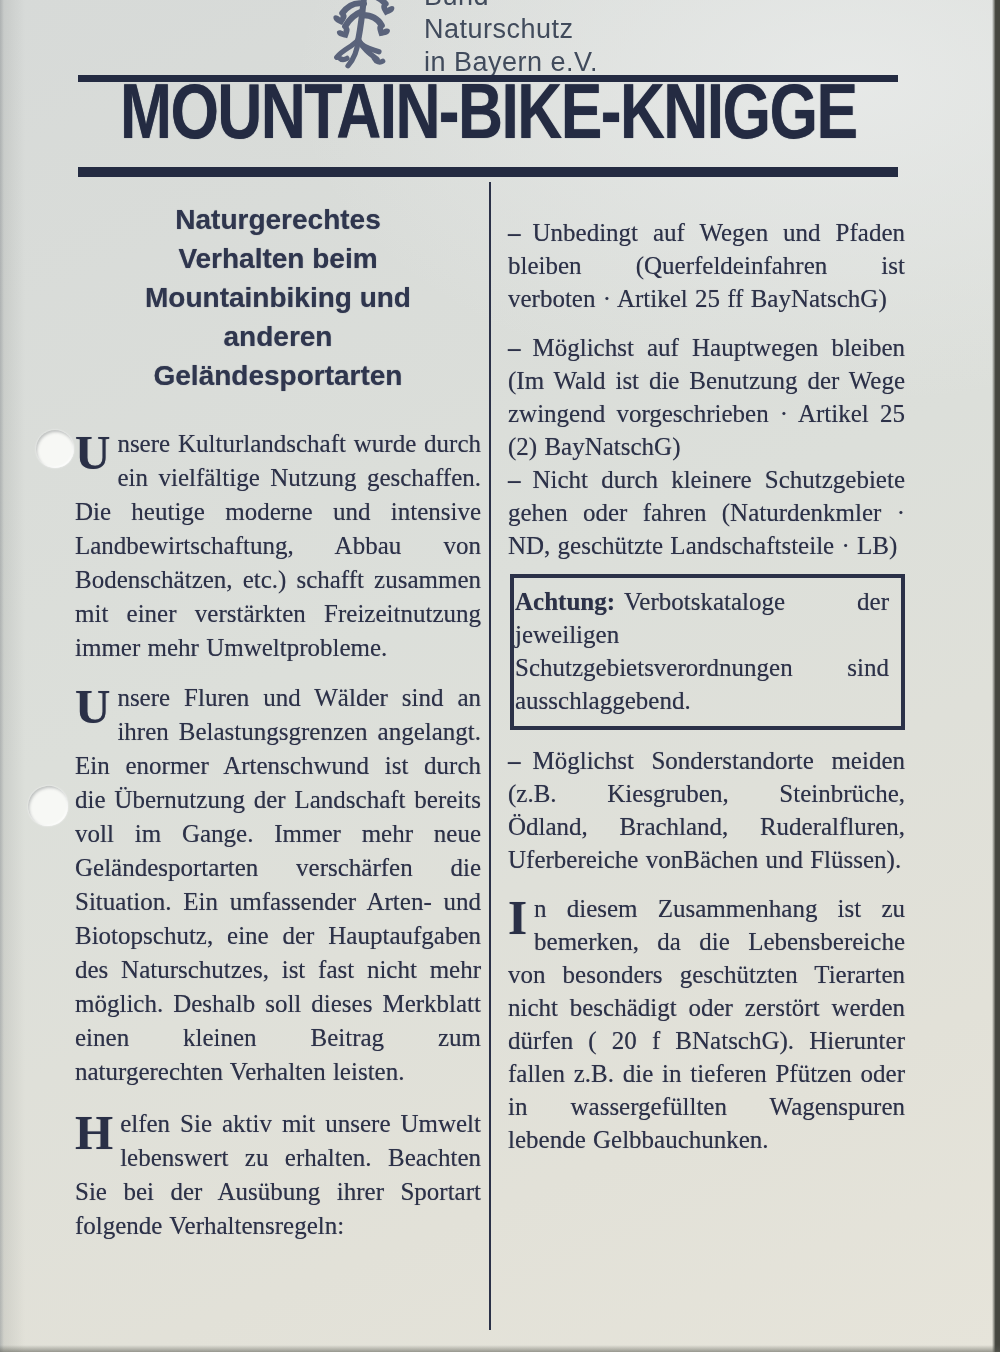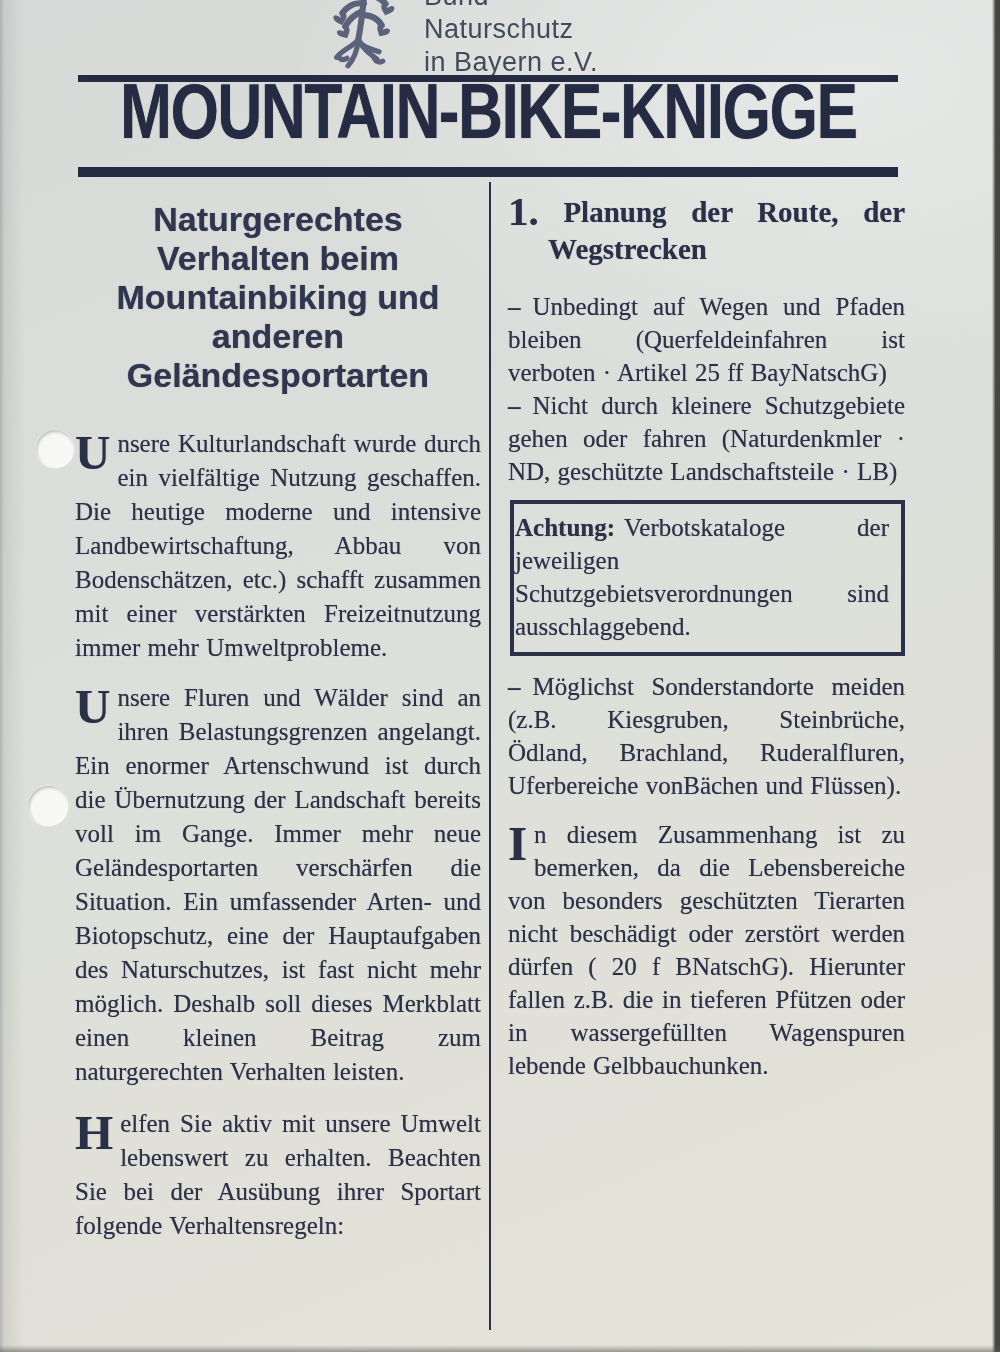--- a/index.html
+++ b/index.html
@@ -41,21 +41,21 @@
   }
 
   .divider{position:absolute;left:489px;top:182px;width:2px;height:1148px;background:#2b3148;}
 
   .col{position:absolute;}
   .col-left{left:75px;top:200px;width:406px;}
   .col-right{left:508px;top:194px;width:397px;}
 
   .lheading{
     margin:0;font-family:"Liberation Sans", sans-serif;font-weight:bold;
-    font-size:34px;line-height:39px;text-align:center;color:#2f364e;
+    font-size:28px;line-height:39px;text-align:center;color:#2f364e;
     white-space:pre-line;text-shadow:0 0 1px rgba(47,54,78,0.65);
   }
   .salutation{margin:48px 0 0 0;font-style:italic;font-size:27px;line-height:36px;letter-spacing:0.3px;}
 
   .body-text{margin:0;font-size:25px;line-height:34px;text-align:justify;word-spacing:1px;}
   .col-right .body-text{line-height:33px;}
   .p1{margin-top:32px;}
   .p2{margin-top:16px;}
   .p3{margin-top:18px;}
 
@@ -136,24 +136,24 @@
 Geländesportarten</h2>
 
     <p class="body-text p1"><span class="dropcap">U</span><span>nsere Kulturlandschaft wurde durch ein vielfältige Nutzung geschaffen. Die heutige moderne und intensive Landbewirtschaftung, Abbau von Bodenschätzen, etc.) schafft zusammen mit einer verstärkten Freizeitnutzung immer mehr Umweltprobleme.</span></p>
 
     <p class="body-text p2"><span class="dropcap">U</span><span>nsere Fluren und Wälder sind an ihren Belastungsgrenzen angelangt. Ein enormer Artenschwund ist durch die Übernutzung der Landschaft bereits voll im Gange. Immer mehr neue Geländesportarten verschärfen die Situation. Ein umfassender Arten- und Biotopschutz, eine der Hauptaufgaben des Naturschutzes, ist fast nicht mehr möglich. Deshalb soll dieses Merkblatt einen kleinen Beitrag zum naturgerechten Verhalten leisten.</span></p>
 
     <p class="body-text p3"><span class="dropcap">H</span><span>elfen Sie aktiv mit unsere Umwelt lebenswert zu erhalten. Beachten Sie bei der Ausübung ihrer Sportart folgende Verhaltensregeln:</span></p>
   </div>
 
   <div class="col col-right">
-    <h2 class="sheading"><span class="snum">1.</span> <span>Planung der Route, der Wegstrecken</span></h2>
 
     <p class="body-text bullet b1"><span class="marker">–</span><span>Unbedingt auf Wegen und Pfaden bleiben (Querfeldeinfahren ist verboten · Artikel 25 ff BayNatschG)</span></p>
 
+    <p class="body-text bullet b2"><span class="marker">–</span><span>Möglichst auf Hauptwegen bleiben (Im Wald ist die Benutzung der Wege zwingend vorgeschrieben · Artikel 25 (2) BayNatschG)</span></p>
 
     <p class="body-text bullet b3"><span class="marker">–</span><span>Nicht durch kleinere Schutzgebiete gehen oder fahren (Naturdenkmler · ND, geschützte Landschaftsteile · LB)</span></p>
 
 
     <div class="notice"><span class="notice-label">Achtung:</span><span>Verbotskataloge der jeweiligen Schutzgebietsverordnungen sind ausschlaggebend.</span></div>
 
     <p class="body-text bullet b5"><span class="marker">–</span><span>Möglichst Sonderstandorte meiden (z.B. Kiesgruben, Steinbrüche, Ödland, Brachland, Ruderalfluren, Uferbereiche vonBächen und Flüssen).</span></p>
 
     <p class="body-text closing"><span class="dropcap">I</span><span>n diesem Zusammenhang ist zu bemerken, da die Lebensbereiche von besonders geschützten Tierarten nicht beschädigt oder zerstört werden dürfen ( 20 f BNatschG). Hierunter fallen z.B. die in tieferen Pfützen oder in wassergefüllten Wagenspuren lebende Gelbbauchunken.</span></p>
   </div>

